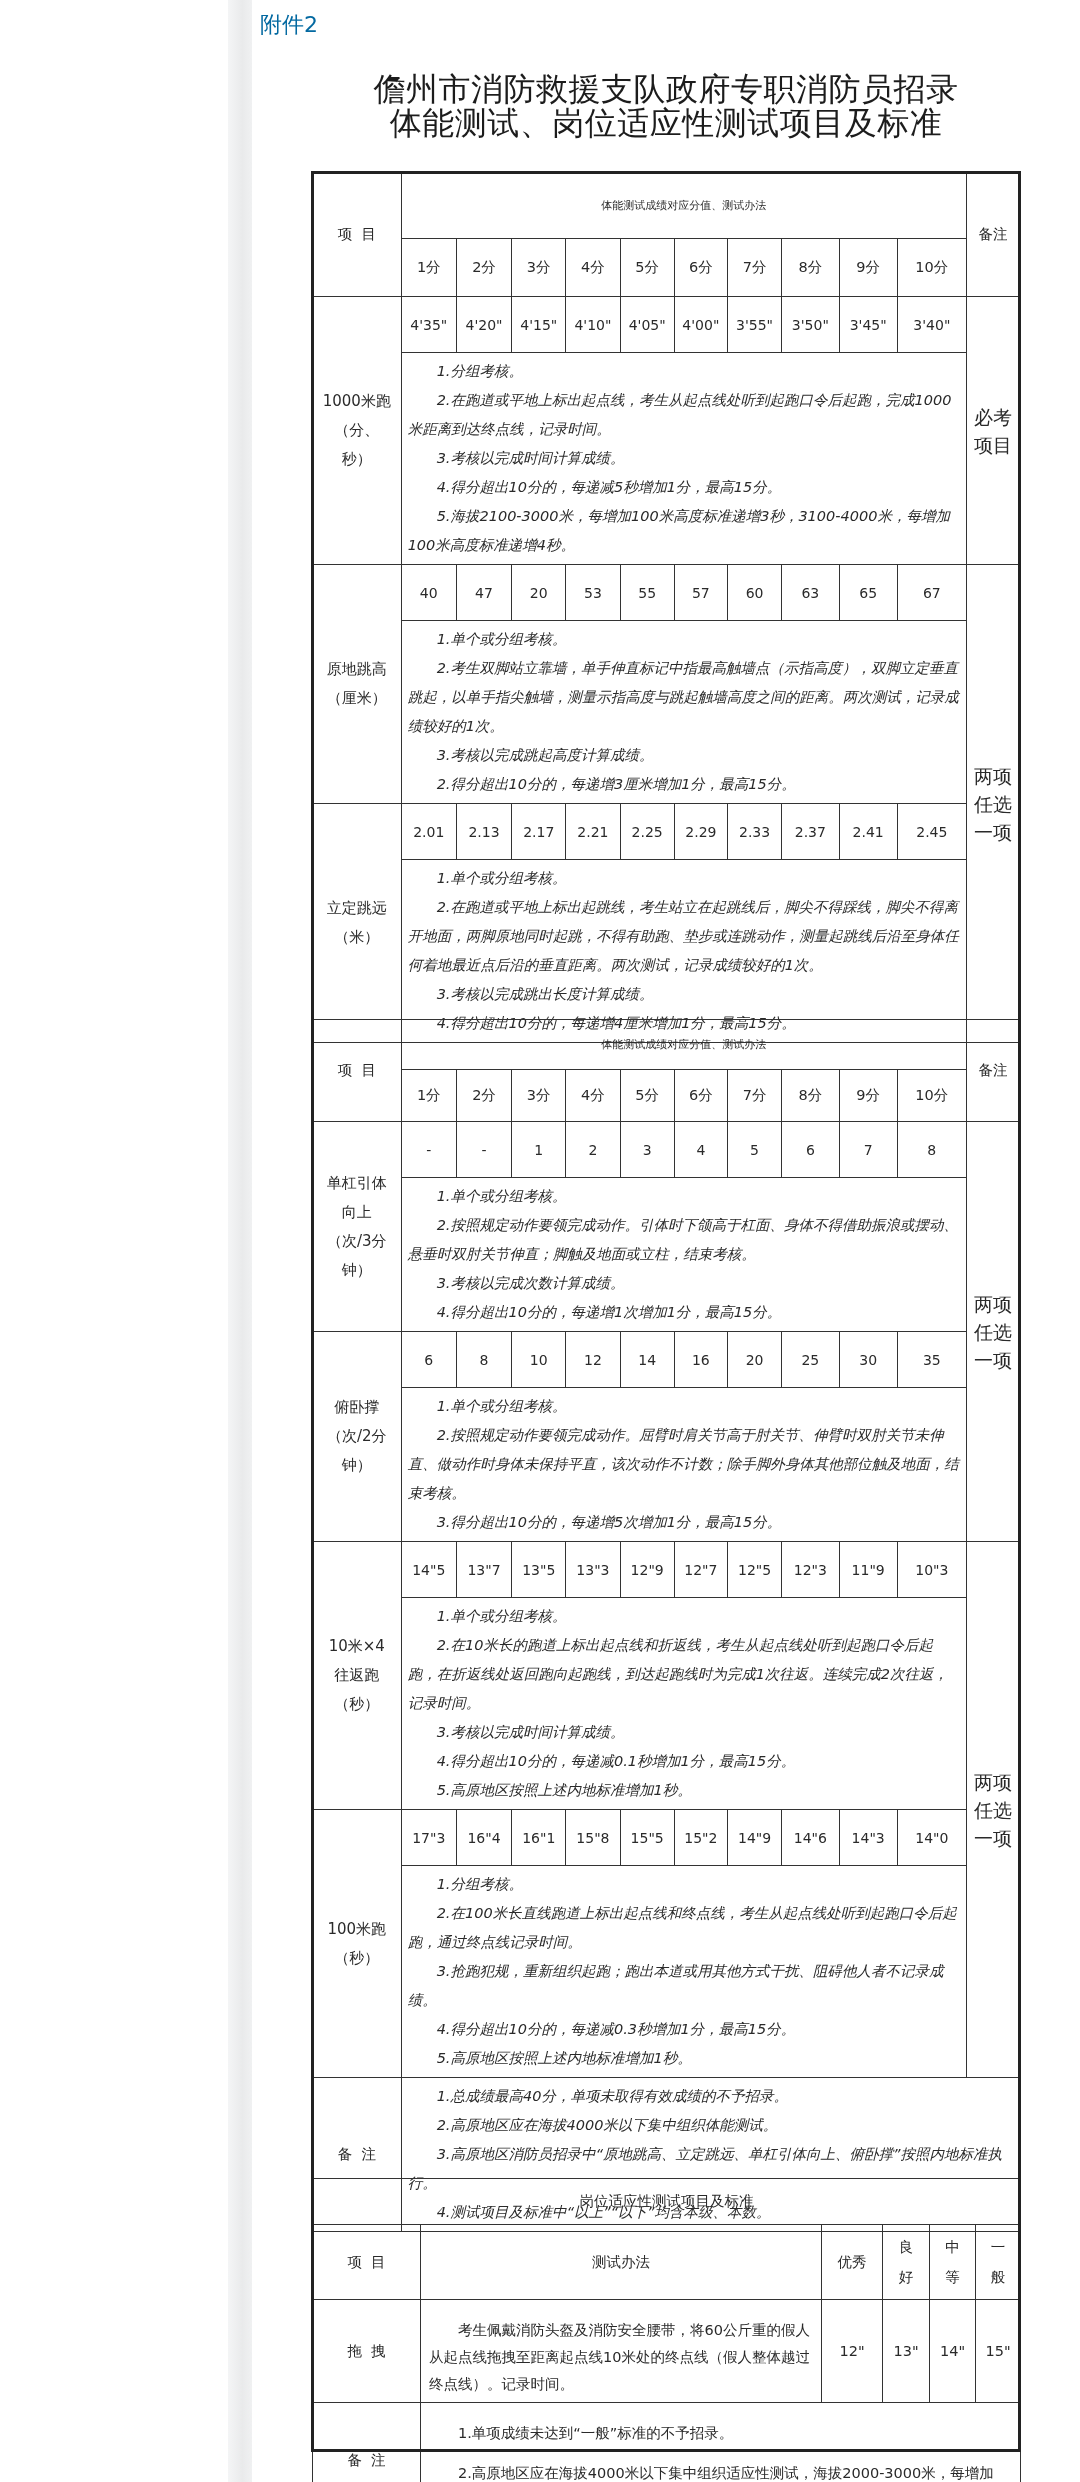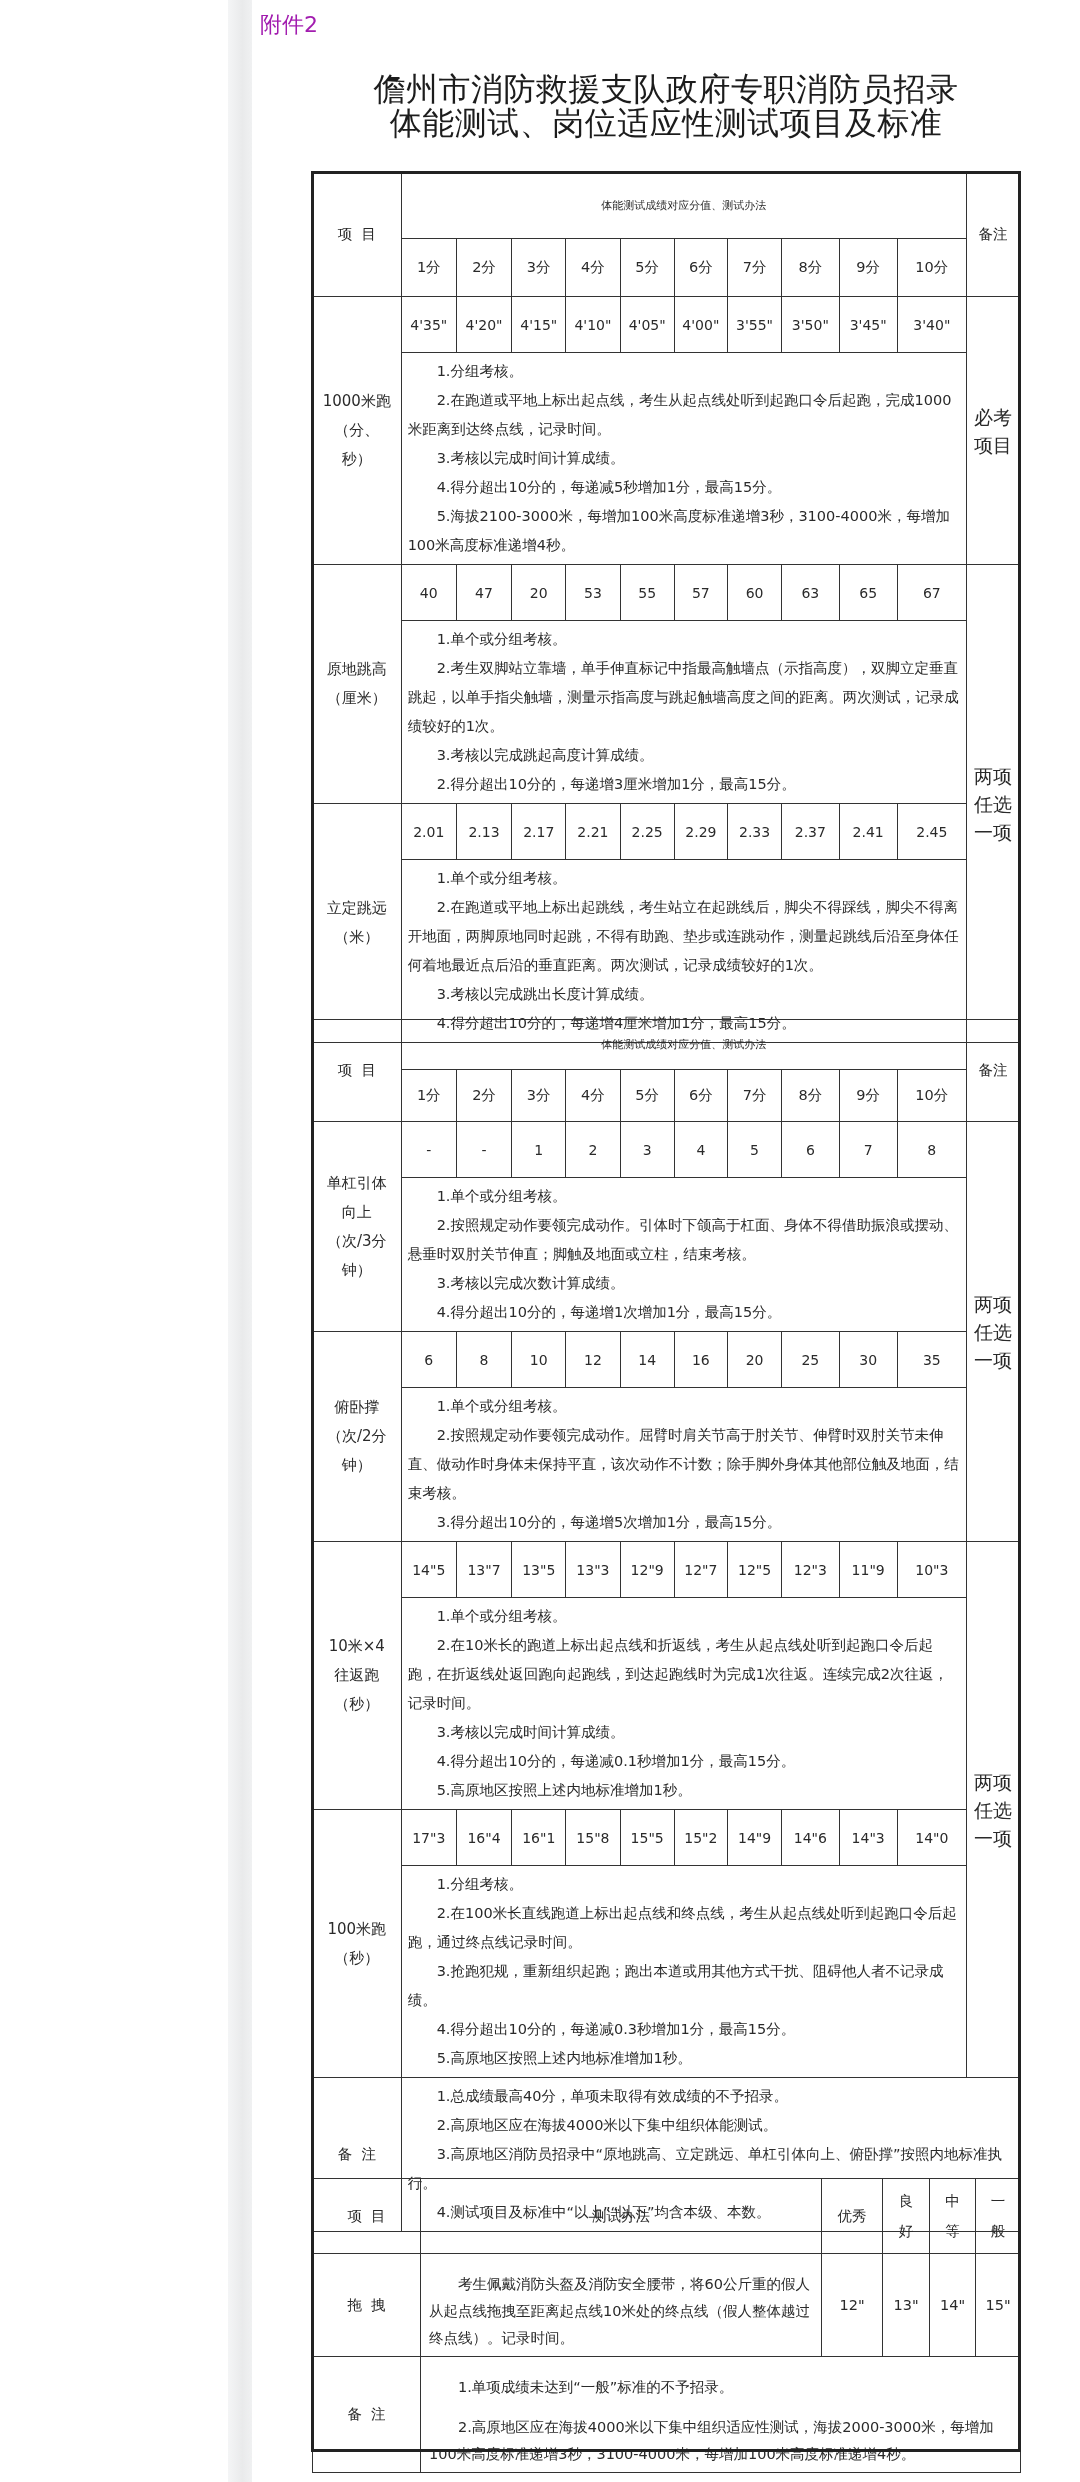--- a/index.html
+++ b/index.html
@@ -1,31 +1,31 @@
 <!DOCTYPE html>
 <html><head>
 <meta charset="utf-8">
 <style>
   * { box-sizing: border-box; margin: 0; padding: 0; }
   html, body { width: 1080px; height: 2482px; background: #ffffff; overflow: hidden; }
   body { position: relative; font-family: "DejaVu Sans", "Liberation Sans", sans-serif; color: #222; }
   .gutter { position: absolute; left: 228px; top: 0; width: 24px; height: 2482px;
             background: linear-gradient(to right, #f4f5f6, #e9eaeb 60%, #f0f1f2); }
   .page { position: absolute; left: 252px; top: 0; width: 828px; height: 2482px; background: #fff; }
-  .attach { position: absolute; left: 260px; top: 10px; font-size: 22px; color: #a21caf; }
+  .attach { position: absolute; left: 260px; top: 10px; font-size: 22px; color: #0369a1; }
   .title { position: absolute; left: 312px; width: 708px; text-align: center; font-size: 32px;
            line-height: 38px; color: #1c1c1c; letter-spacing: 0.5px; }
   .title.t1 { top: 70px; }
   .title.t2 { top: 104px; }
 
   table { position: absolute; left: 312px; width: 708px; border-collapse: collapse; table-layout: fixed;
           font-size: 14.5px; color: #2a2a2a; }
   td { border: 1.6px solid #333; text-align: center; vertical-align: middle; }
   .desc { text-align: left; padding: 4px 6px 4px 6px; line-height: 29px; font-size: 14.5px; vertical-align: top; }
-  .desc p { text-indent: 2em; }
+  .desc p { text-indent: 2em; font-style: italic; }
   .val { height: 56px; font-size: 14px; }
   .item { font-size: 15px; line-height: 29px; padding: 0 4px; }
   .remark { font-size: 19px; line-height: 28px; }
   .hdr-big { font-size: 11px; }
   .frame { position: absolute; left: 311px; top: 171px; width: 710px; height: 2281px; border: 3px solid #222; pointer-events: none; }
 
   #t2 td { font-size: 14.5px; }
   .t2desc { text-align: left; padding: 4px 8px; line-height: 27px; }
   .t2desc p { text-indent: 2em; margin-top: 13px; }
   .vert { line-height: 30px; }
@@ -324,20 +324,23 @@
 <table id="t2" style="top:2178px;">
   <colgroup>
     <col style="width:108px">
       <col style="width:401px">
       <col style="width:61px">
       <col style="width:47px">
       <col style="width:46px">
       <col style="width:45px">
   </colgroup>
   <tbody>
+      <tr style="height:46px">
+    <td colspan="6">岗位适应性测试项目及标准</td>
+  </tr>
   <tr style="height:75px">
     <td style="white-space:pre">项  目</td>
     <td>测试办法</td>
     <td>优秀</td>
     <td class="vert">
           <div>良</div>
           <div>好</div>
         </td>
     <td class="vert">
           <div>中</div>

